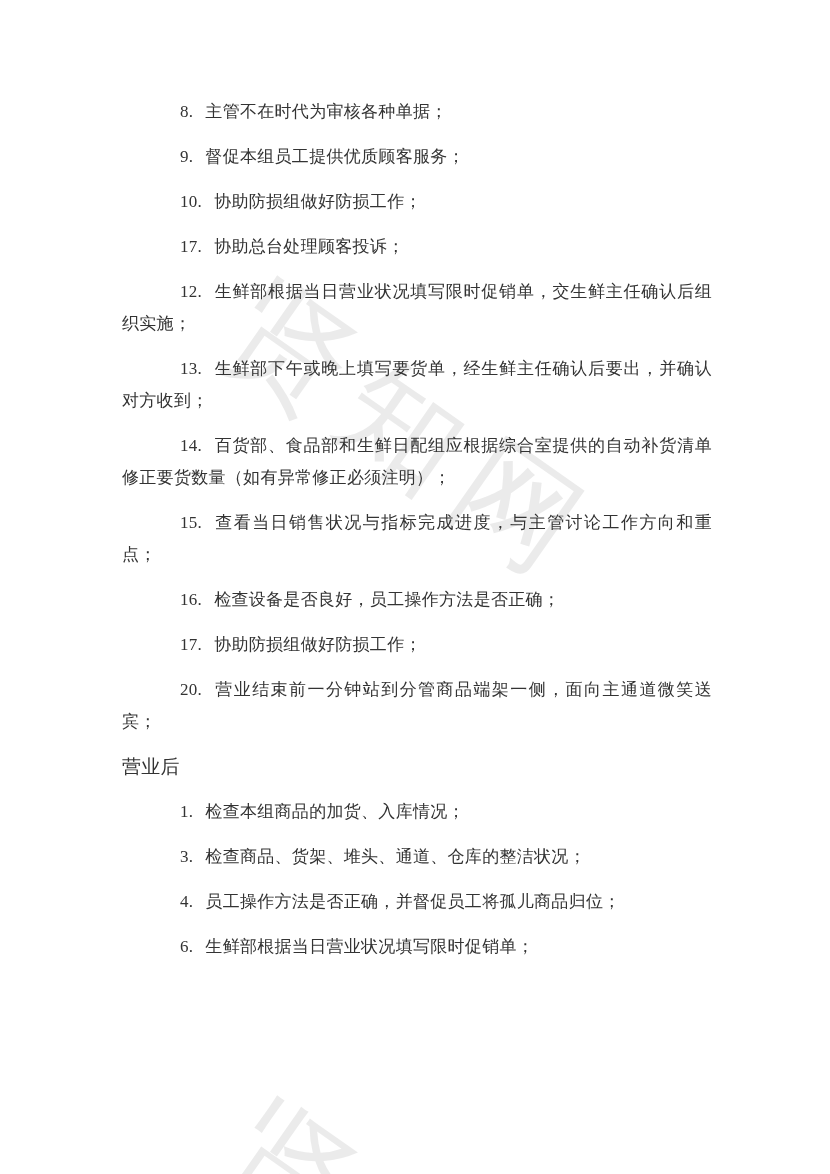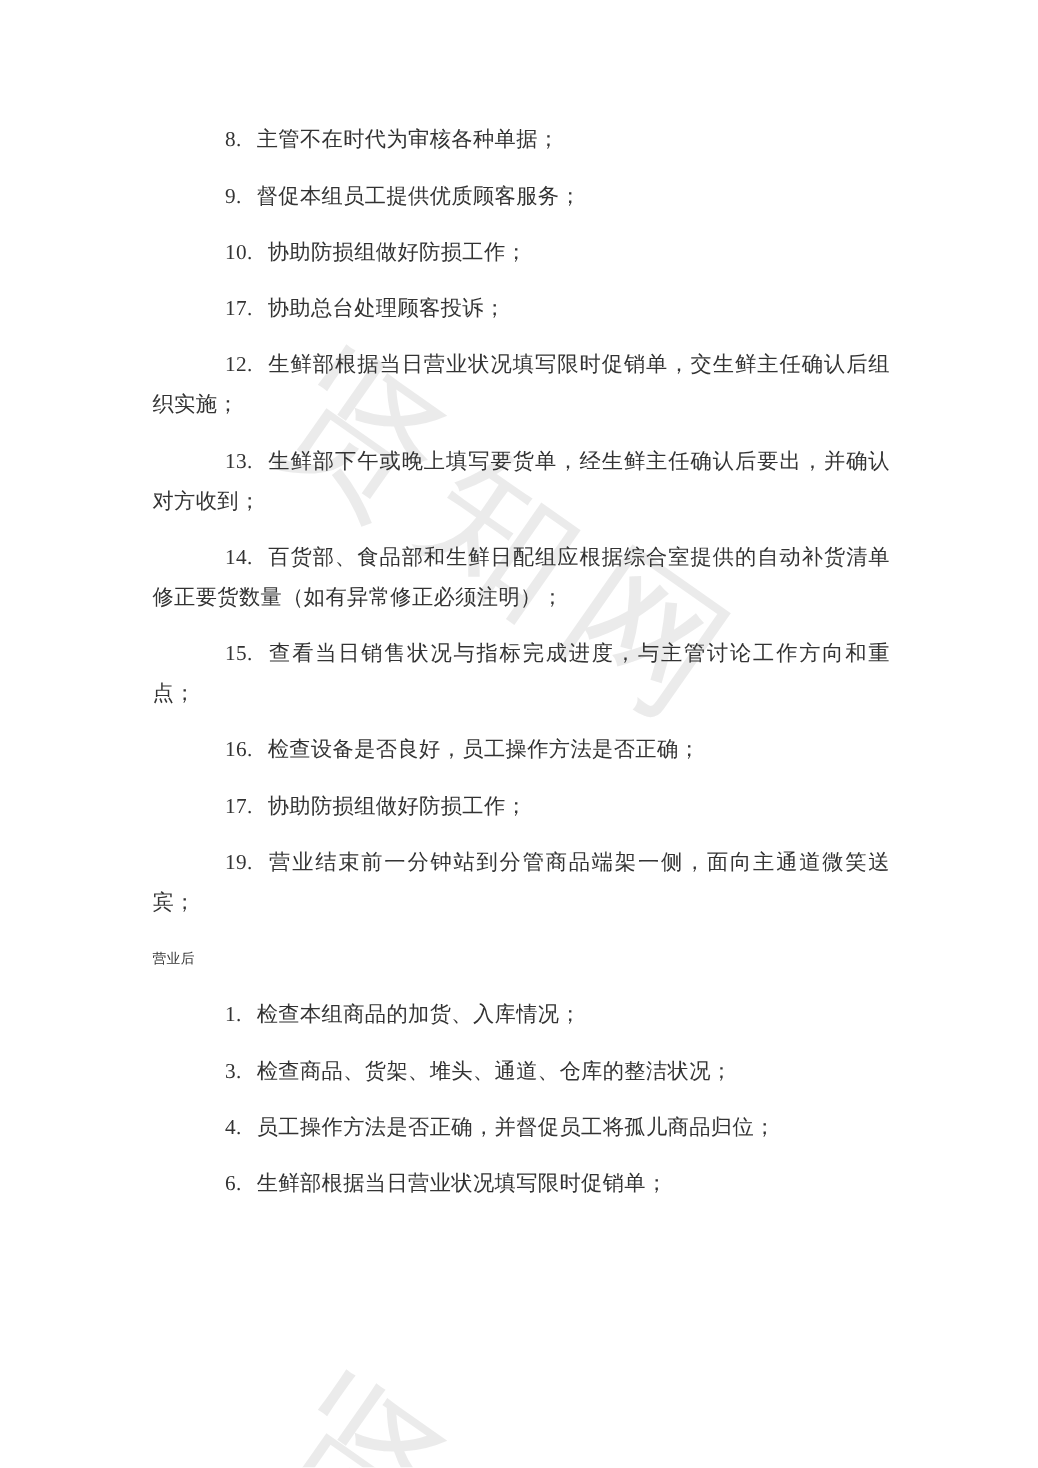--- a/index.html
+++ b/index.html
@@ -25,21 +25,21 @@
     line-height: 32px;
     margin: 0 0 13px 0;
     text-indent: 58px;
     text-align: justify;
     letter-spacing: 0.3px;
   }
   p.item .num {
     padding-right: 12px;
   }
   p.section-title {
-    font-size: 11px;
+    font-size: 19px;
     line-height: 32px;
     margin: 0 0 13px 0;
     text-indent: 0;
     letter-spacing: 0.3px;
   }
   .watermark {
     position: absolute;
     z-index: 1;
     font-size: 120px;
     line-height: 1;
@@ -77,21 +77,21 @@
     <p class="item"><span class="num">13.</span><span class="txt">生鲜部下午或晚上填写要货单，经生鲜主任确认后要出，并确认对方收到；</span></p>
 
     <p class="item"><span class="num">14.</span><span class="txt">百货部、食品部和生鲜日配组应根据综合室提供的自动补货清单修正要货数量（如有异常修正必须注明）；</span></p>
 
     <p class="item"><span class="num">15.</span><span class="txt">查看当日销售状况与指标完成进度，与主管讨论工作方向和重点；</span></p>
 
     <p class="item"><span class="num">16.</span><span class="txt">检查设备是否良好，员工操作方法是否正确；</span></p>
 
     <p class="item"><span class="num">17.</span><span class="txt">协助防损组做好防损工作；</span></p>
 
-    <p class="item"><span class="num">19.</span><span class="txt">营业结束前一分钟站到分管商品端架一侧，面向主通道微笑送宾；</span></p>
+    <p class="item"><span class="num">20.</span><span class="txt">营业结束前一分钟站到分管商品端架一侧，面向主通道微笑送宾；</span></p>
 
     <p class="section-title">营业后</p>
 
     <p class="item"><span class="num">1.</span><span class="txt">检查本组商品的加货、入库情况；</span></p>
 
 
     <p class="item"><span class="num">3.</span><span class="txt">检查商品、货架、堆头、通道、仓库的整洁状况；</span></p>
 
     <p class="item"><span class="num">4.</span><span class="txt">员工操作方法是否正确，并督促员工将孤儿商品归位；</span></p>
 

